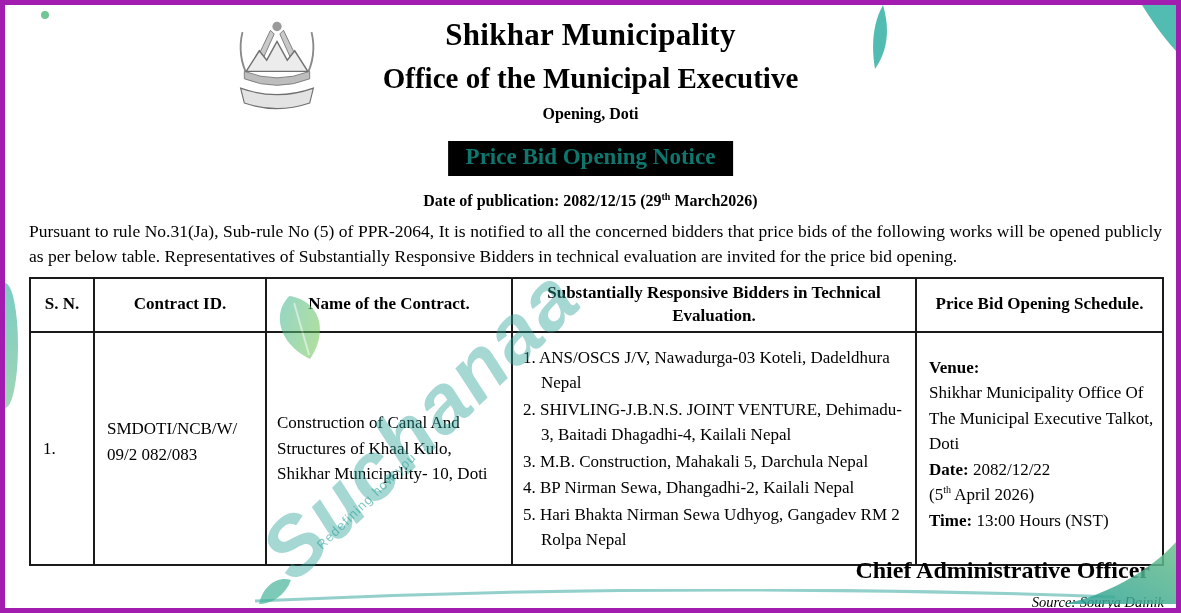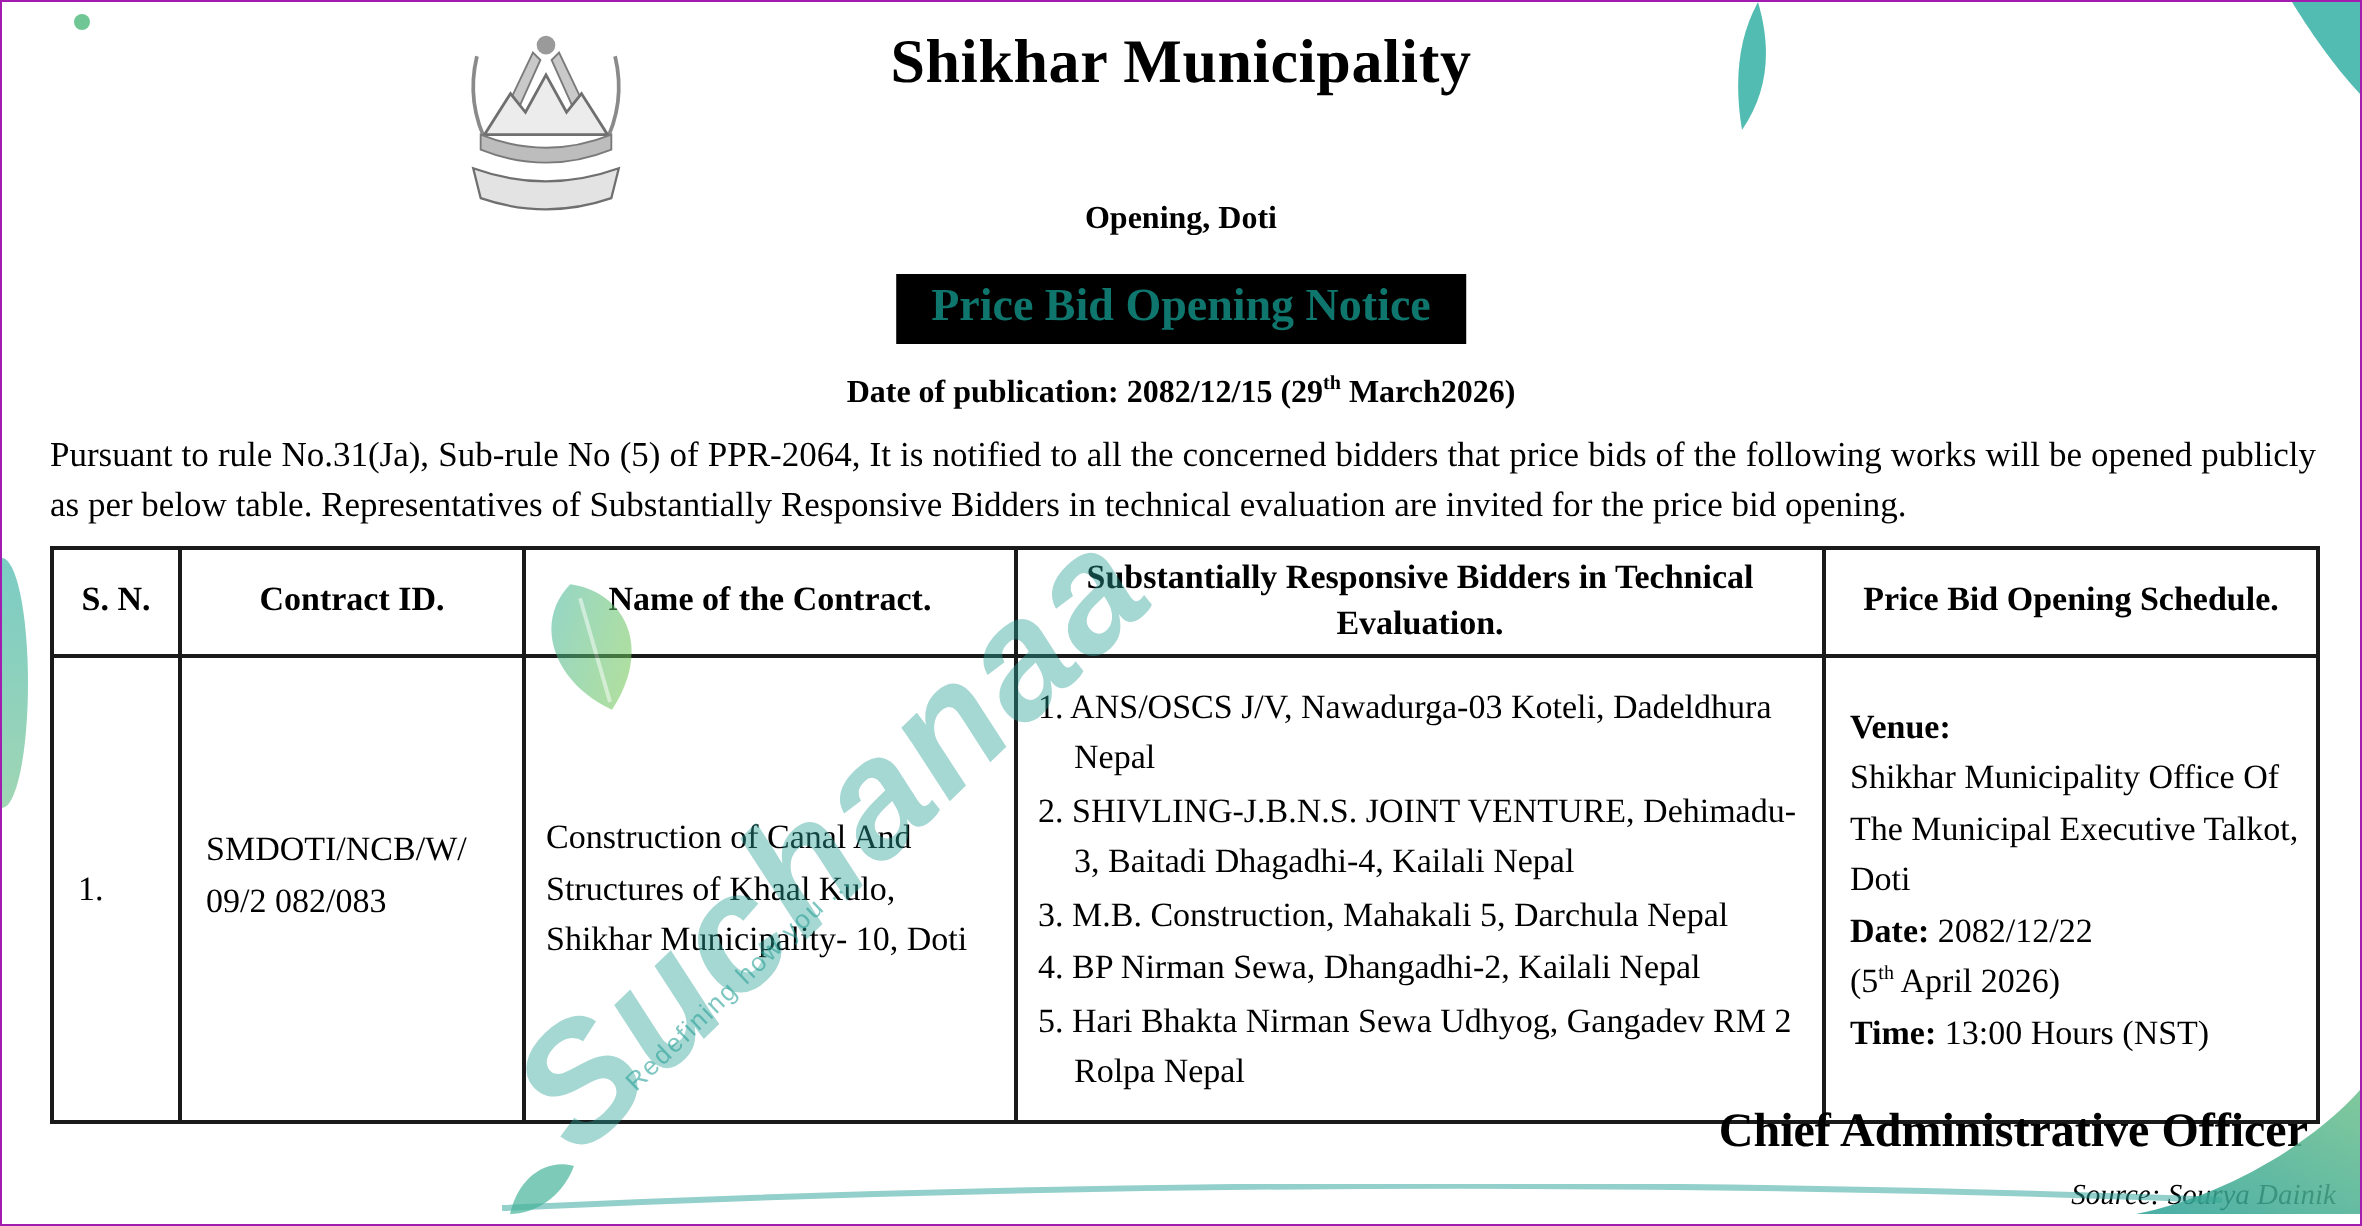--- a/index.html
+++ b/index.html
@@ -1,19 +1,19 @@
 <!DOCTYPE html>
 <html><head>
 <meta charset="utf-8">
 <style>
   html,body { margin:0; padding:0; background:#ffffff; }
   .page {
     position:relative; width:1181px; height:613px; background:#fff;
     font-family:"Liberation Serif", serif; color:#000;
-    border:1px solid #a21caf; box-sizing:border-box; overflow:hidden;
+    border:5px solid #a21caf; box-sizing:border-box; overflow:hidden;
   }
   
   .logo { position:absolute; left:230px; top:7px; width:84px; height:100px; }
   .title-muni { position:absolute; top:12px; left:0; width:100%; text-align:center;
     font-size:31px; font-weight:bold; letter-spacing:.3px; }
   .title-office { position:absolute; top:57px; left:0; width:100%; text-align:center;
     font-size:29px; font-weight:bold; }
   .title-loc { position:absolute; top:100px; left:0; width:100%; text-align:center;
     font-size:16px; font-weight:bold; }
   .notice-box { position:absolute; top:136px; left:50%; transform:translateX(-50%);
@@ -77,20 +77,21 @@
       <path d="M82,20 Q88,45 76,68" fill="none" stroke="#8a8a8a" stroke-width="2"></path>
       <path d="M18,60 L38,18 L42,22 L24,62 Z" fill="#c9c9c9" stroke="#7a7a7a" stroke-width="1"></path>
       <path d="M72,60 L52,18 L48,22 L66,62 Z" fill="#c9c9c9" stroke="#7a7a7a" stroke-width="1"></path>
       <path d="M12,62 L26,40 L34,50 L45,30 L56,50 L64,40 L78,62 Z" fill="#ececec" stroke="#6f6f6f" stroke-width="1.5"></path>
       <path d="M10,62 Q45,76 80,62 L80,70 Q45,84 10,70 Z" fill="#bdbdbd" stroke="#7a7a7a" stroke-width="1"></path>
       <path d="M6,80 Q45,94 84,80 L80,96 Q45,108 10,96 Z" fill="#e3e3e3" stroke="#6f6f6f" stroke-width="1.2"></path>
     </svg>
   </div>
 
   <div class="title-muni">Shikhar Municipality</div>
+  <div class="title-office">Office of the Municipal Executive</div>
   <div class="title-loc">Opening, Doti</div>
 
   <div class="notice-box">Price Bid Opening Notice</div>
 
   <div class="pubdate">
     <span>Date of publication: 2082/12/15 (29</span><sup>th</sup><span> March2026)</span>
   </div>
 
   <div class="intro">Pursuant to rule No.31(Ja), Sub-rule No (5) of PPR-2064, It is notified to all the concerned bidders that price bids of the following works will be opened publicly as per below table. Representatives of Substantially Responsive Bidders in technical evaluation are invited for the price bid opening.</div>
 

